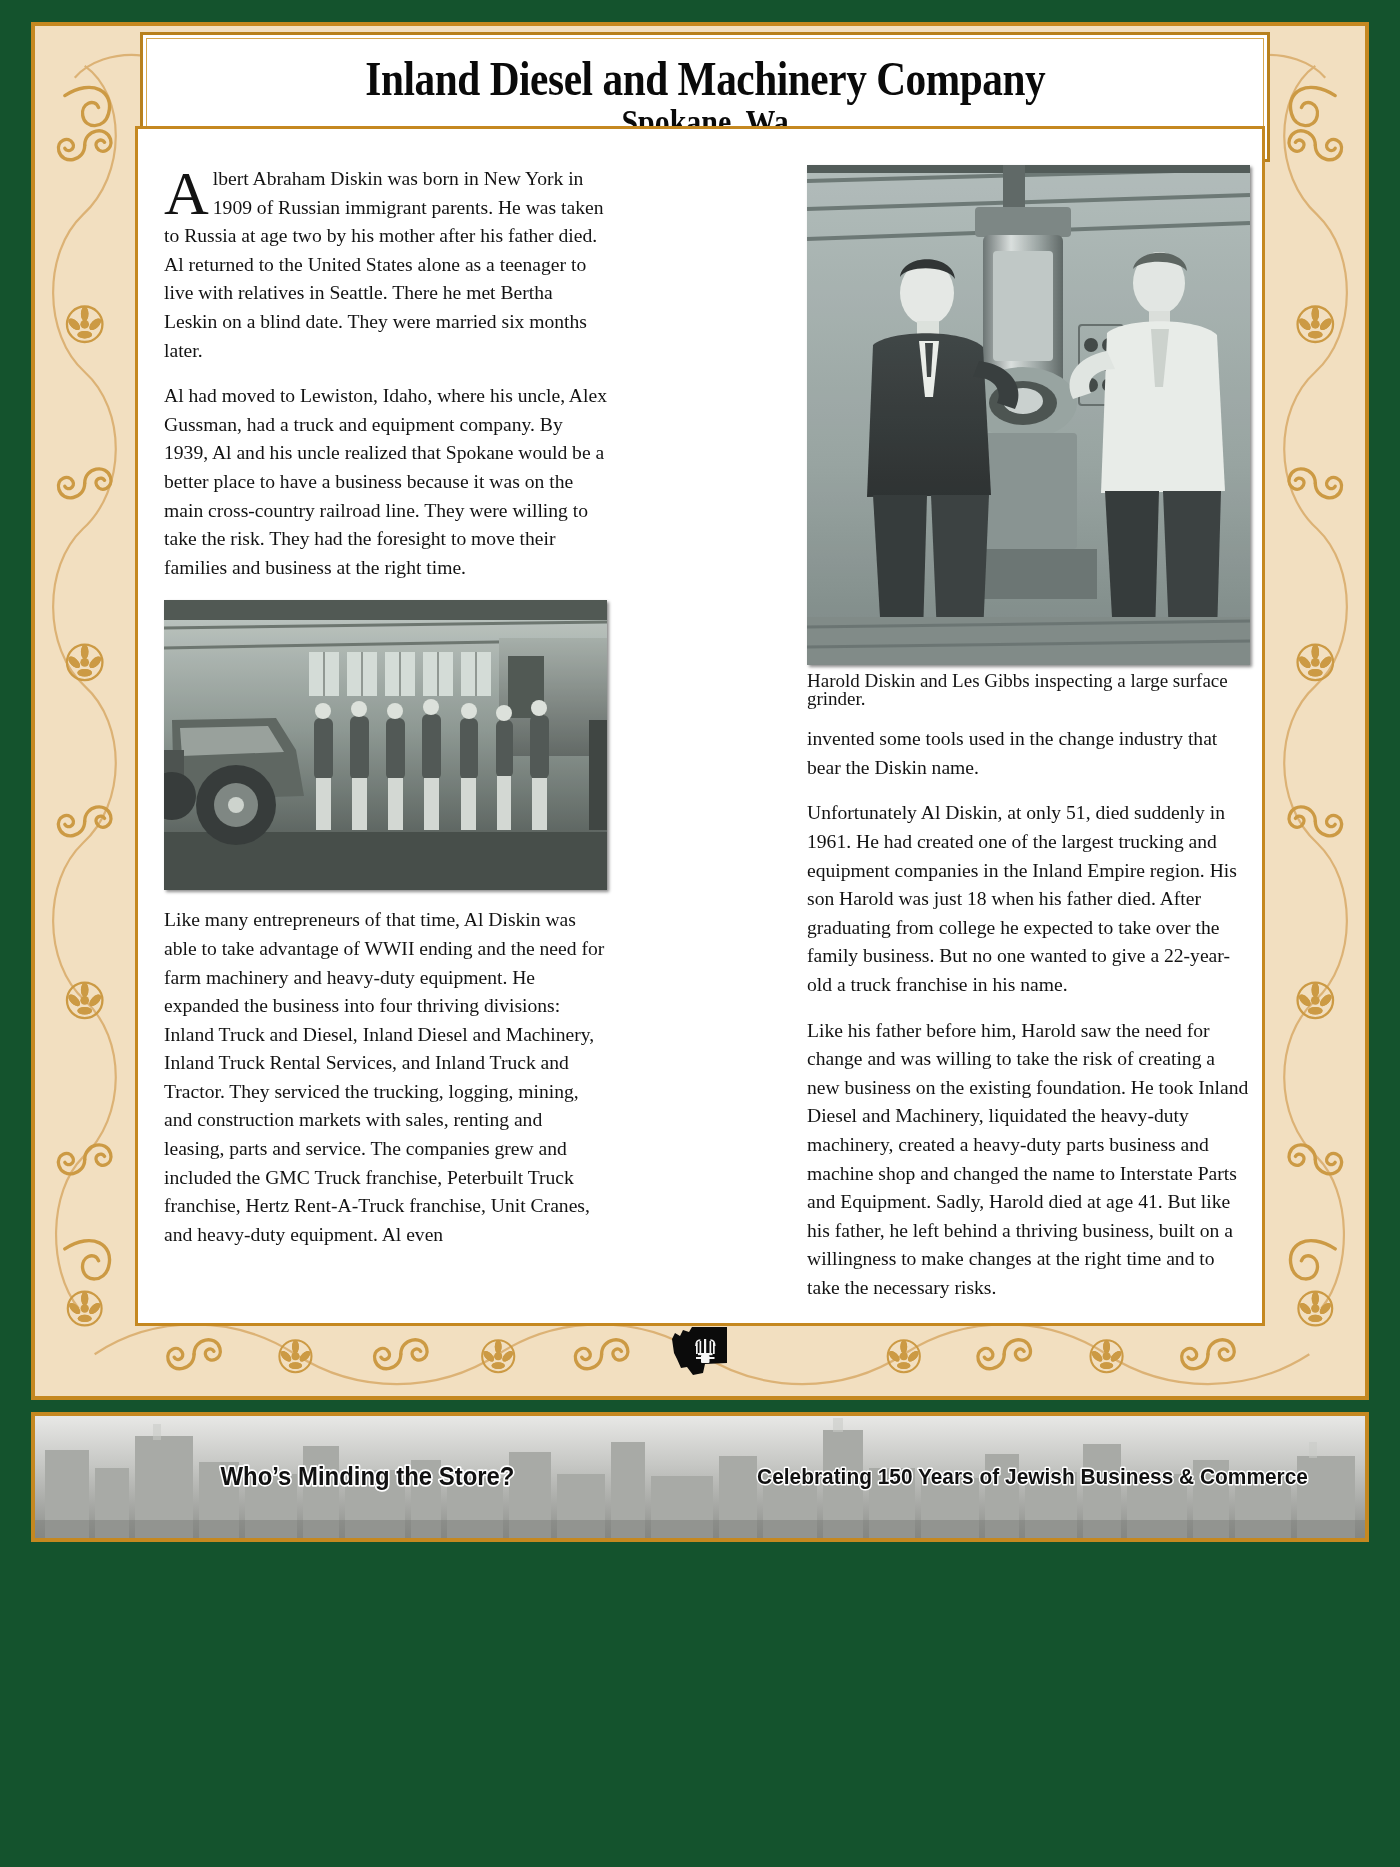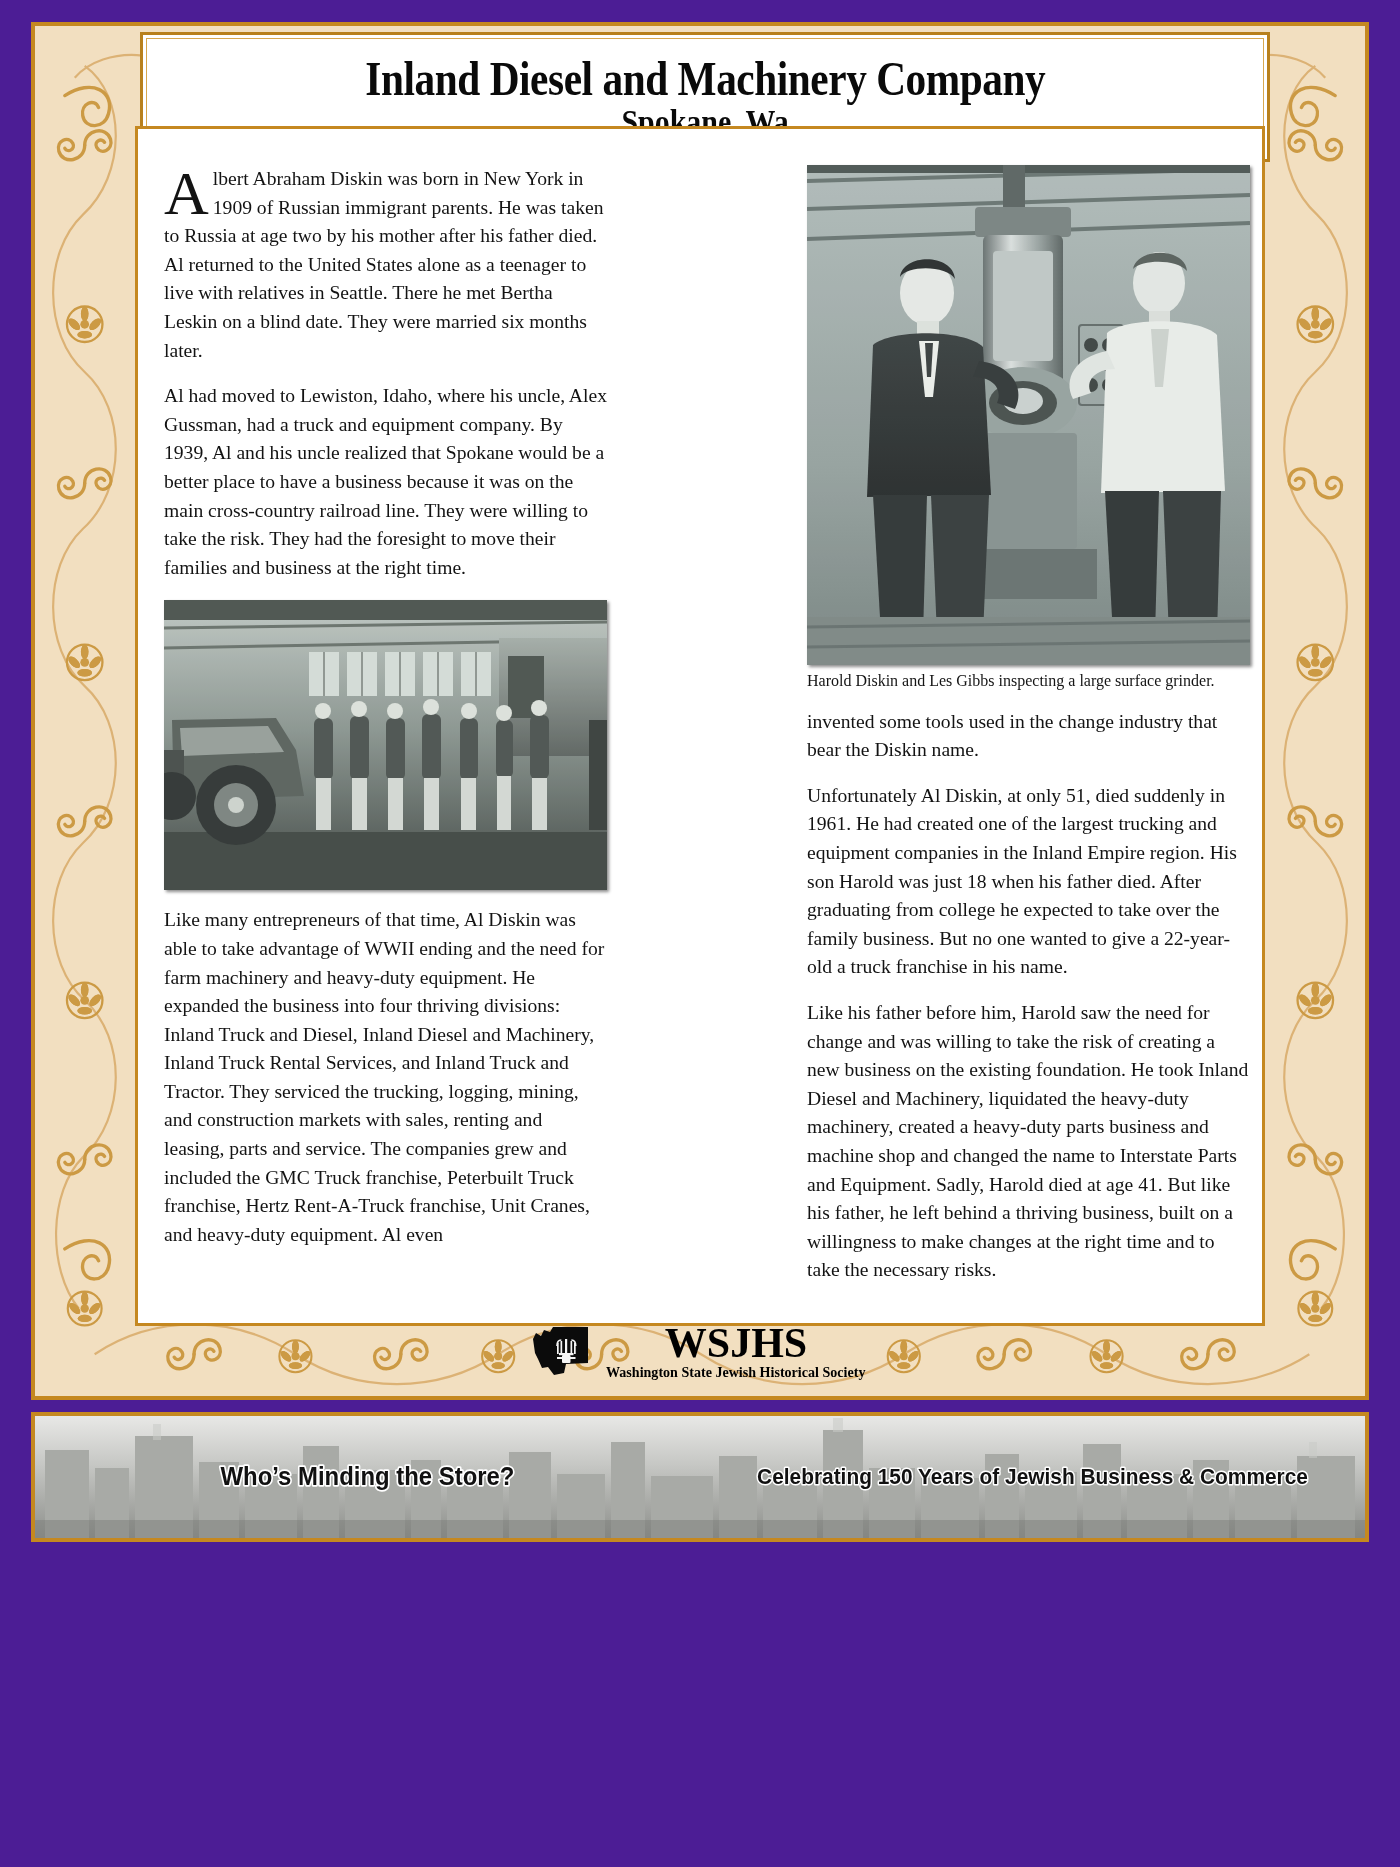--- a/index.html
+++ b/index.html
@@ -7,21 +7,21 @@
     width:1400px;height:1867px;
     background:#ffffff;
     font-family:"Liberation Serif", serif;
     overflow:hidden;
     position:relative;
   }
 
   
   #poster{
     position:absolute;left:0;top:0;width:1400px;height:1867px;
-    background:#4c1d95;
+    background:#14532d;
   }
   .frame{
     position:absolute;
     left:31px; top:22px; width:1338px; height:1378px;
     background:#f2dfc0;
     border:4px solid #c58820;
     box-sizing:border-box;
   }
   .frame-inner-white{
     position:absolute;
@@ -100,21 +100,21 @@
     float:left;
     font-family:"Liberation Serif", serif;
     font-size:62px;
     line-height:52px;
     padding:2px 4px 0 0;
     color:#131313;
   }
 
   .caption{
     font-family:"Liberation Serif", serif;
-    font-size:16px;
+    font-size:19px;
     line-height:17.6px;
     color:#141414;
     margin:7px 0 0 0;
   }
 
   
   .photo{
     position:relative;
     background:#8d9c9c;
     box-shadow:2px 2px 3px rgba(0,0,0,0.45);
@@ -524,24 +524,20 @@
           <g>
             <rect x="27" y="20" width="1.7" height="11"></rect>
             <rect x="30.5" y="18" width="1.7" height="13"></rect>
             <rect x="40.5" y="18" width="1.7" height="13"></rect>
             <rect x="44" y="20" width="1.7" height="11"></rect>
           </g>
           <path d="M27,23 Q27,17 31.3,17" fill="none" stroke="#f5f5f5" stroke-width="1.7"></path>
           <path d="M45.7,23 Q45.7,17 41.4,17" fill="none" stroke="#f5f5f5" stroke-width="1.7"></path>
         </g>
       </svg>
-      <div class="wsjhs-text">
-        <div class="wsjhs-big">WSJHS</div>
-        <div class="wsjhs-small">Washington State Jewish Historical Society</div>
-      </div>
     </div>
   </div>
 
   <div class="banner">
     <svg class="sky" viewBox="0 0 1330 122" preserveAspectRatio="none">
       <defs>
         <linearGradient id="skyg" x1="0" y1="0" x2="0" y2="1">
           <stop offset="0%" stop-color="#e8e8e6"></stop>
           <stop offset="40%" stop-color="#c6c7c4"></stop>
           <stop offset="100%" stop-color="#8e908c"></stop>

